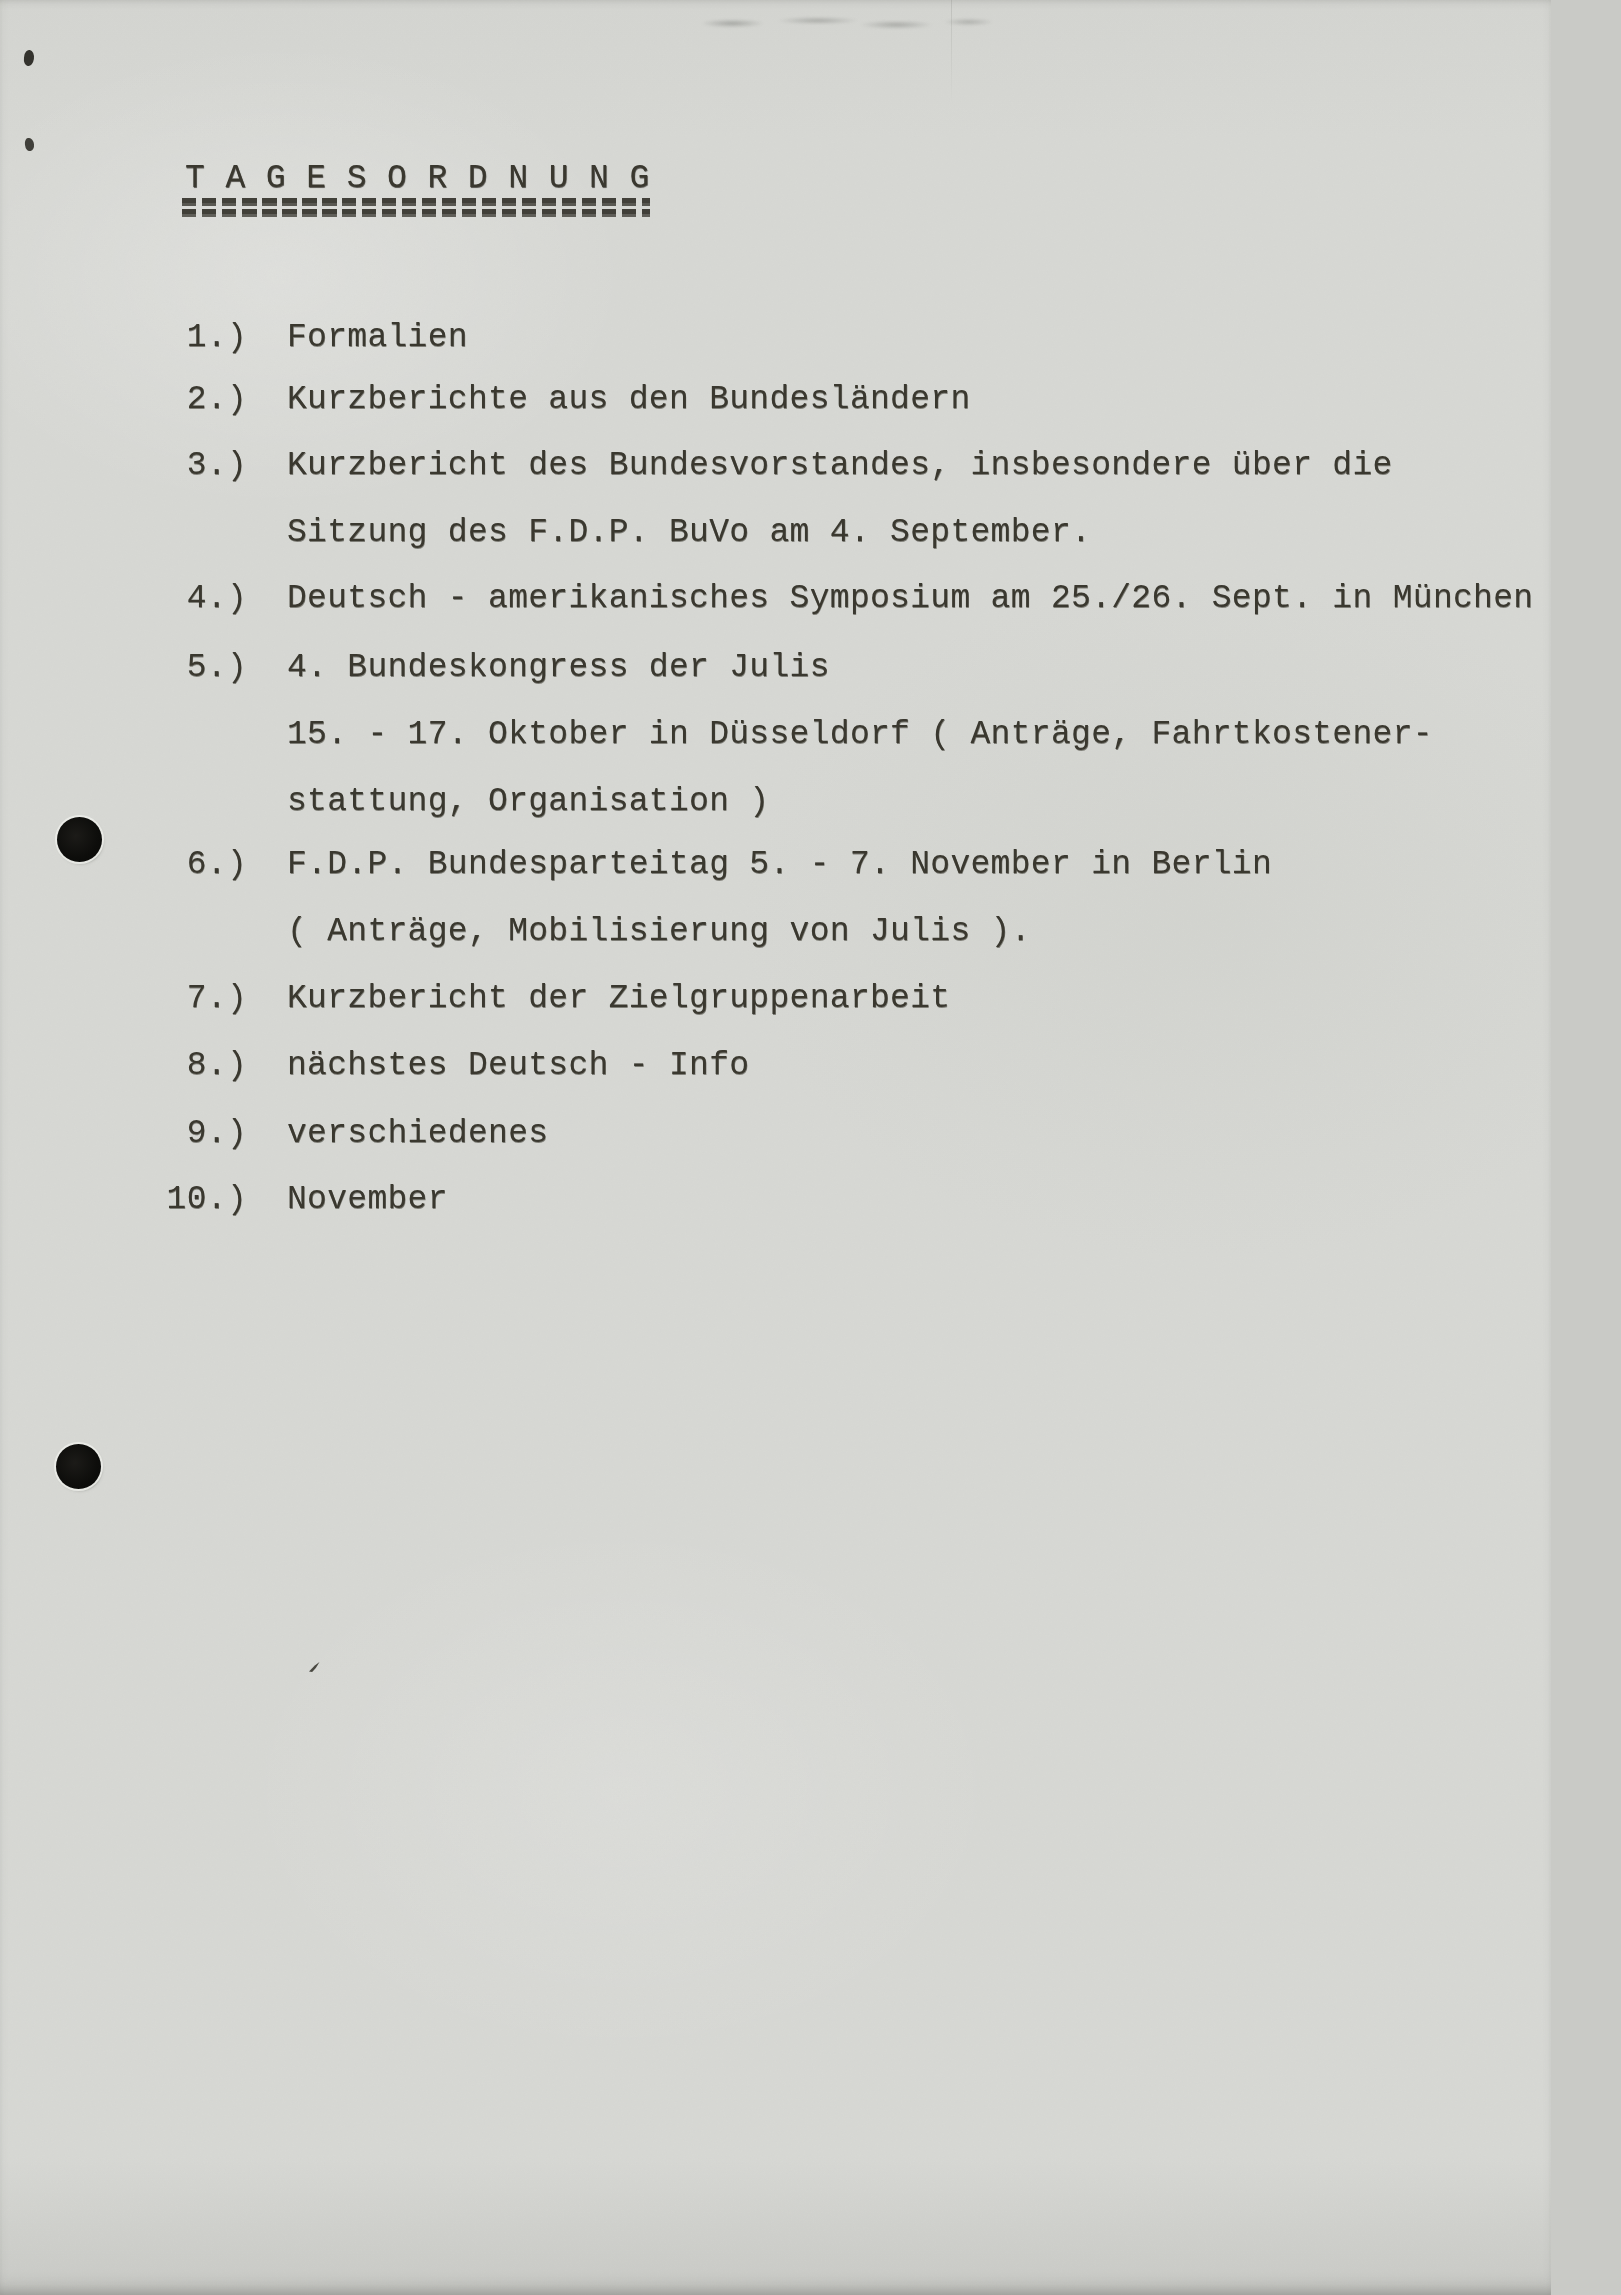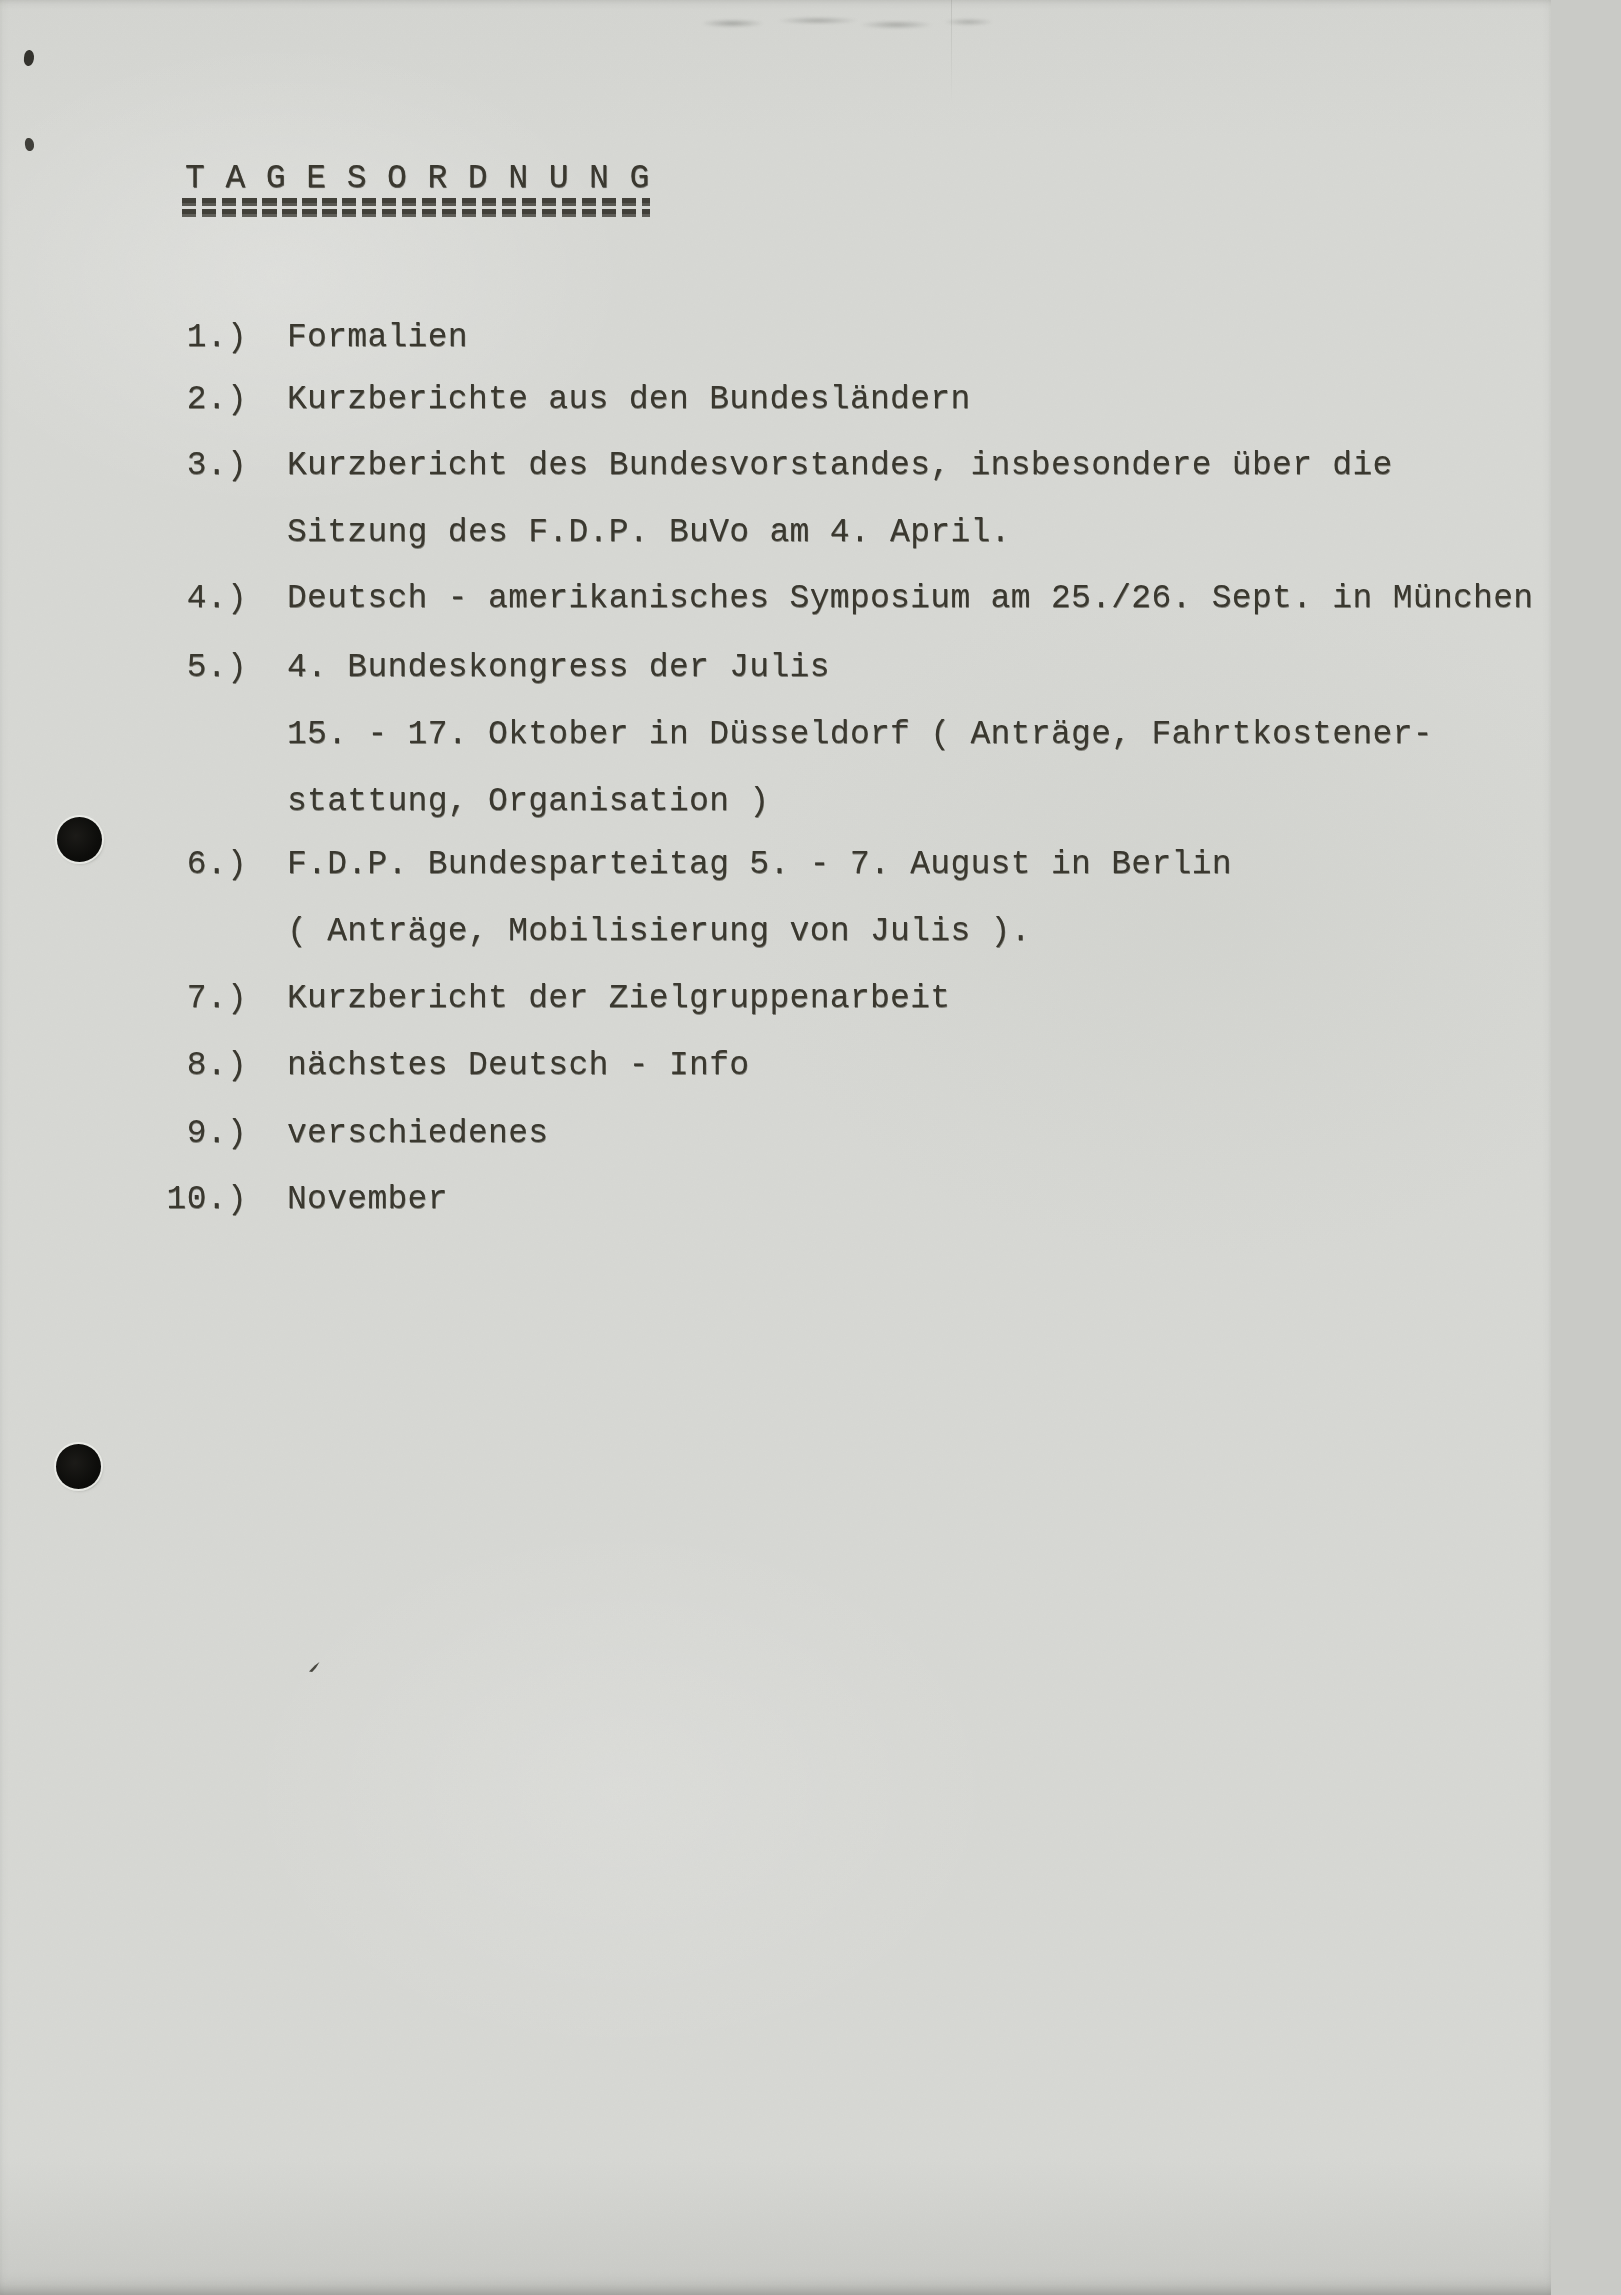--- a/index.html
+++ b/index.html
@@ -144,32 +144,32 @@
   <div id="title-dash-row2b" class="title-dash"></div>
 
   <div class="tw num" style="top:319px">1.)</div>
   <div class="tw txt" style="top:319px">Formalien</div>
 
   <div class="tw num" style="top:381px">2.)</div>
   <div class="tw txt" style="top:381px">Kurzberichte aus den Bundesländern</div>
 
   <div class="tw num" style="top:447px">3.)</div>
   <div class="tw txt" style="top:447px">Kurzbericht des Bundesvorstandes, insbesondere über die</div>
-  <div class="tw txt" style="top:514px">Sitzung des F.D.P. BuVo am 4. April.</div>
+  <div class="tw txt" style="top:514px">Sitzung des F.D.P. BuVo am 4. September.</div>
 
   <div class="tw num" style="top:580px">4.)</div>
   <div class="tw txt" style="top:580px">Deutsch - amerikanisches Symposium am 25./26. Sept. in München</div>
 
   <div class="tw num" style="top:649px">5.)</div>
   <div class="tw txt" style="top:649px">4. Bundeskongress der Julis</div>
   <div class="tw txt" style="top:716px">15. - 17. Oktober in Düsseldorf ( Anträge, Fahrtkostener-</div>
   <div class="tw txt" style="top:783px">stattung, Organisation )</div>
 
   <div class="tw num" style="top:846px">6.)</div>
-  <div class="tw txt" style="top:846px">F.D.P. Bundesparteitag 5. - 7. August in Berlin</div>
+  <div class="tw txt" style="top:846px">F.D.P. Bundesparteitag 5. - 7. November in Berlin</div>
   <div class="tw txt" style="top:913px">( Anträge, Mobilisierung von Julis ).</div>
 
   <div class="tw num" style="top:980px">7.)</div>
   <div class="tw txt" style="top:980px">Kurzbericht der Zielgruppenarbeit</div>
 
   <div class="tw num" style="top:1047px">8.)</div>
   <div class="tw txt" style="top:1047px">nächstes Deutsch - Info</div>
 
   <div class="tw num" style="top:1115px">9.)</div>
   <div class="tw txt" style="top:1115px">verschiedenes</div>

